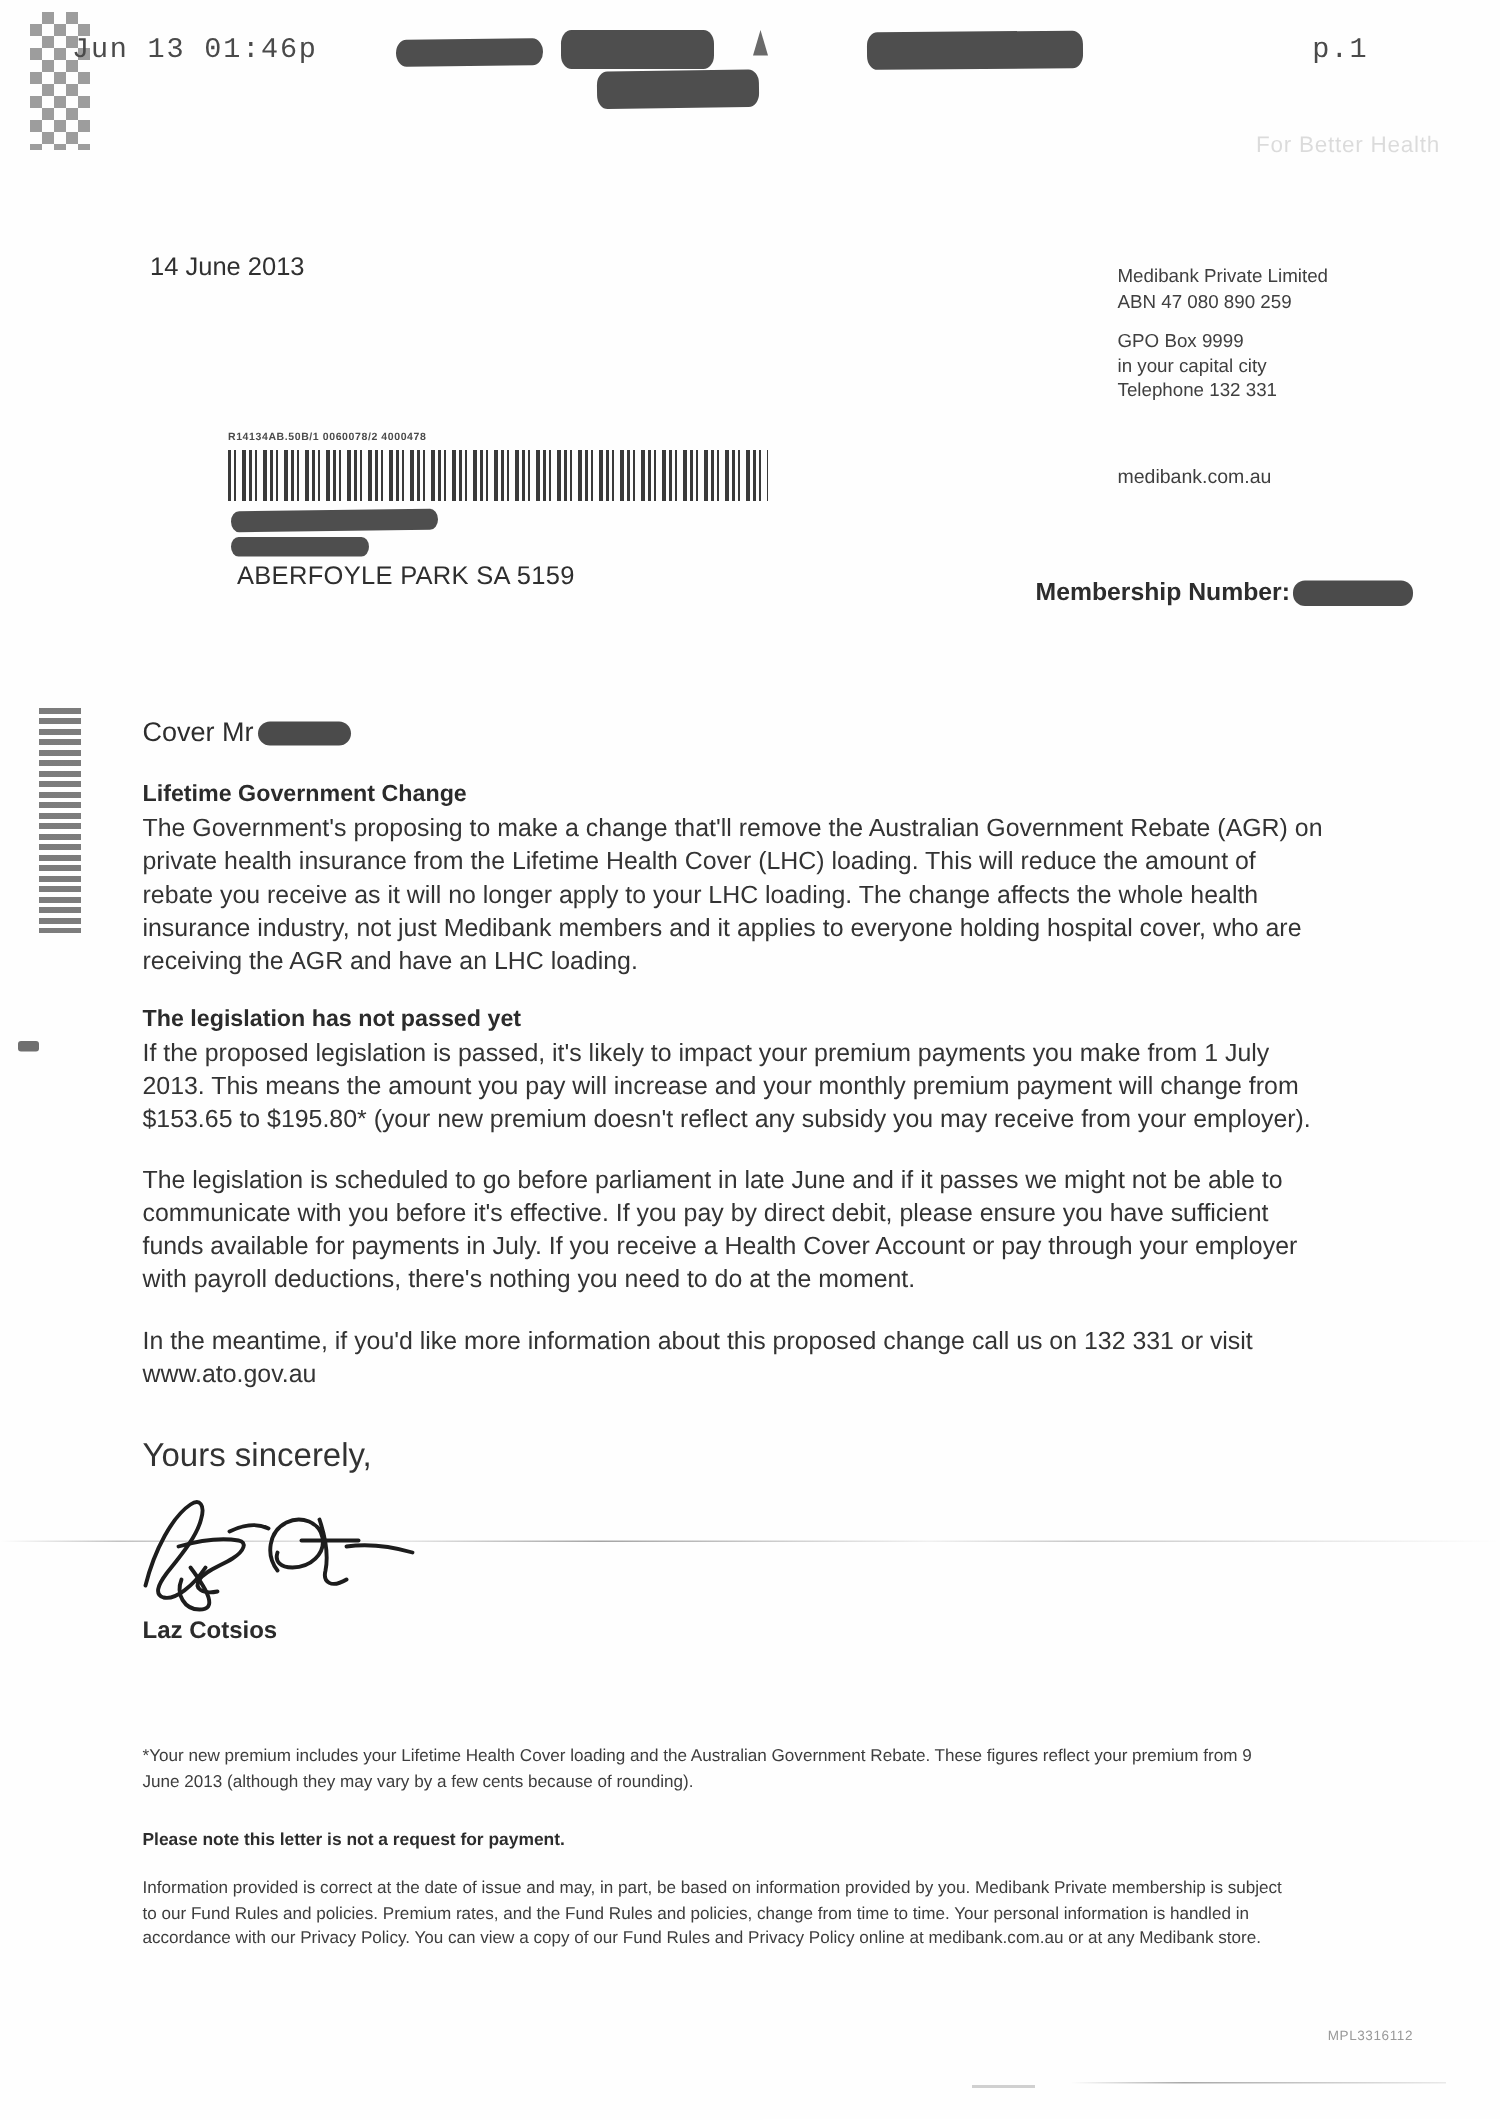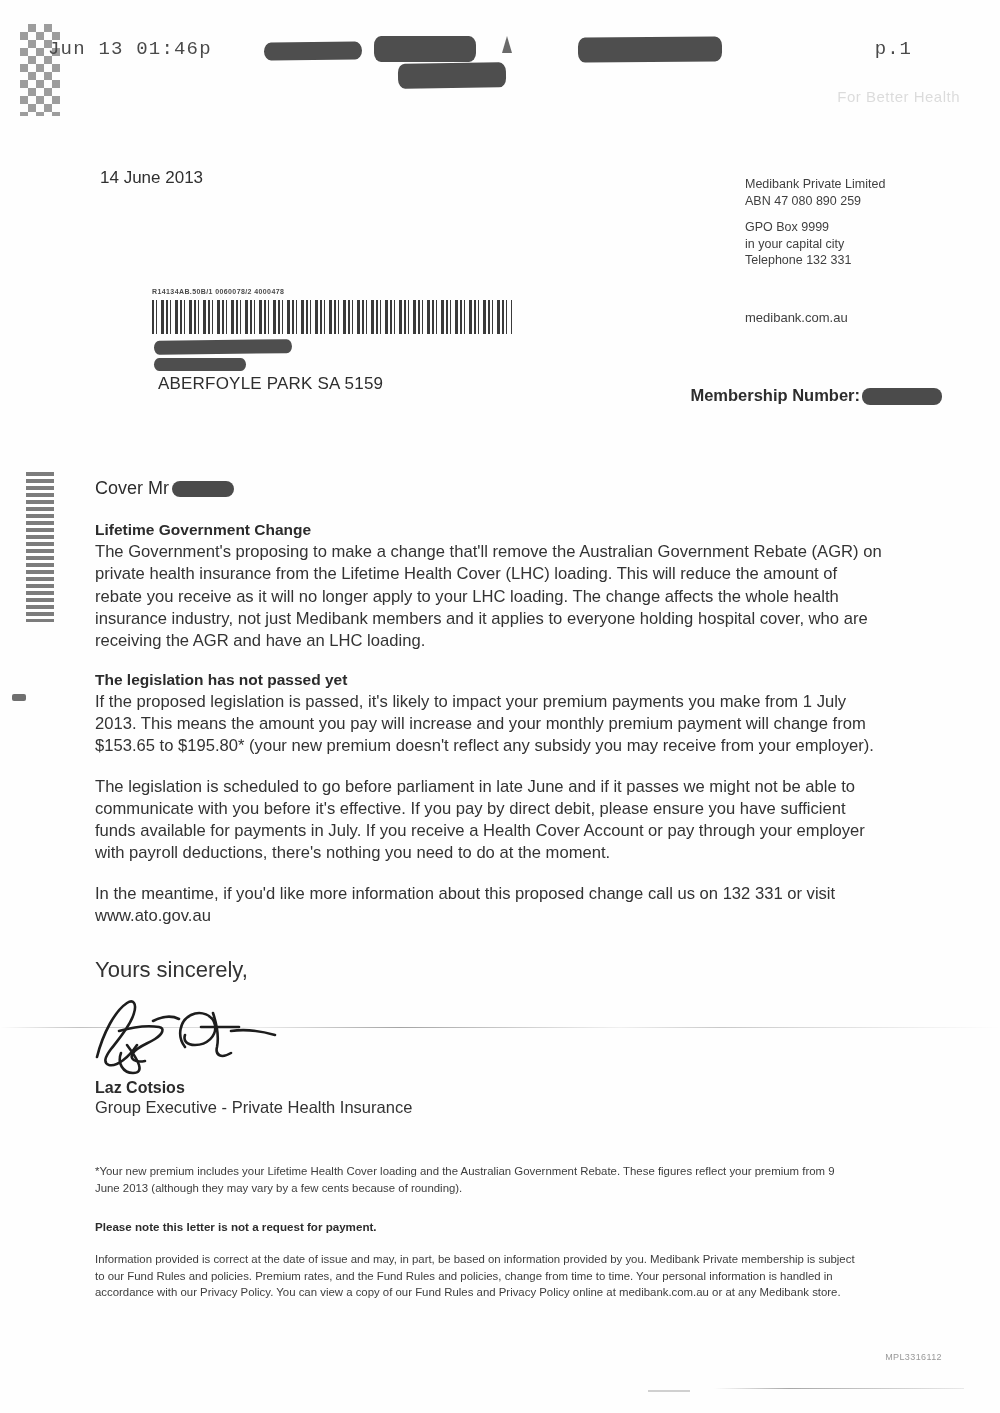--- a/index.html
+++ b/index.html
@@ -15,21 +15,21 @@
     width: 1000px;
     height: 1413px;
     background: #fefefe;
     overflow: hidden;
     color: #3b3b3b;
   }
 
   
   .fax-header {
     position: absolute;
-    top: 16px; left: 0;
+    top: 0; left: 0;
     width: 1000px;
     height: 105px;
   }
   .checker {
     position: absolute;
     left: 20px;
     top: 8px;
     width: 40px;
     height: 92px;
     background-image:
@@ -398,21 +398,20 @@
           <path d="M96 60 C88 50, 90 34, 102 28 C112 23, 124 28, 126 38 C128 49, 118 58, 106 58 C98 58, 94 54, 96 48"></path>
           <path d="M124 26 C128 38, 130 50, 128 60 C126 68, 132 72, 142 66"></path>
           <path d="M112 40 L150 40"></path>
           <path d="M142 44 C156 42, 172 44, 186 48"></path>
           <path d="M38 58 C50 74, 56 86, 44 86 C34 86, 28 76, 32 66"></path>
         </g>
       </svg>
     </div>
 
     <div class="sig-name">Laz Cotsios</div>
-    <div class="sig-role">Group Executive - Private Health Insurance</div>
   </div>
 
   <div class="footnotes">
     <p class="fn">*Your new premium includes your Lifetime Health Cover loading and the Australian Government Rebate. These figures reflect your premium from 9 June 2013 (although they may vary by a few cents because of rounding).</p>
     <p class="fn-bold">Please note this letter is not a request for payment.</p>
     <p class="fn">Information provided is correct at the date of issue and may, in part, be based on information provided by you. Medibank Private membership is subject to our Fund Rules and policies. Premium rates, and the Fund Rules and policies, change from time to time. Your personal information is handled in accordance with our Privacy Policy. You can view a copy of our Fund Rules and Privacy Policy online at medibank.com.au or at any Medibank store.</p>
   </div>
 
   <div class="doc-code">MPL3316112</div>
   <div class="bottom-streak"></div>

